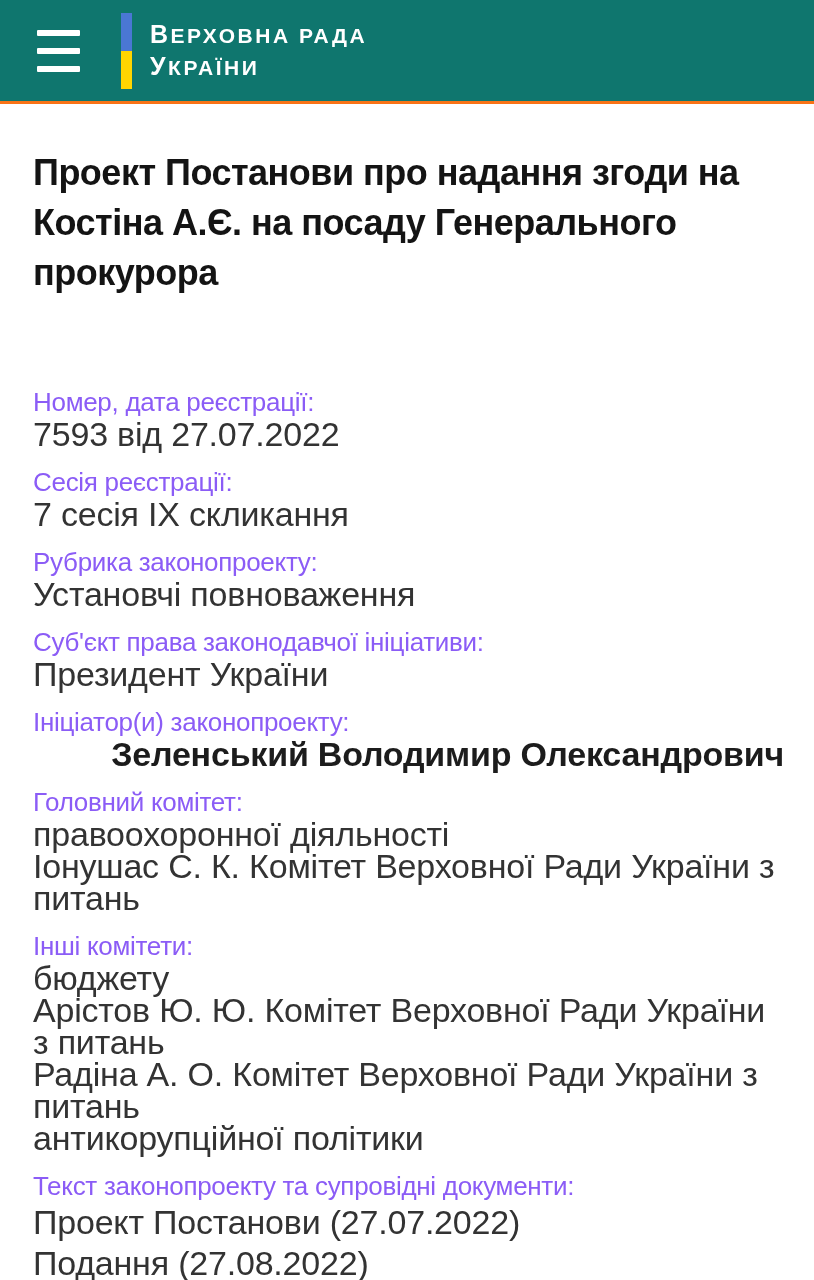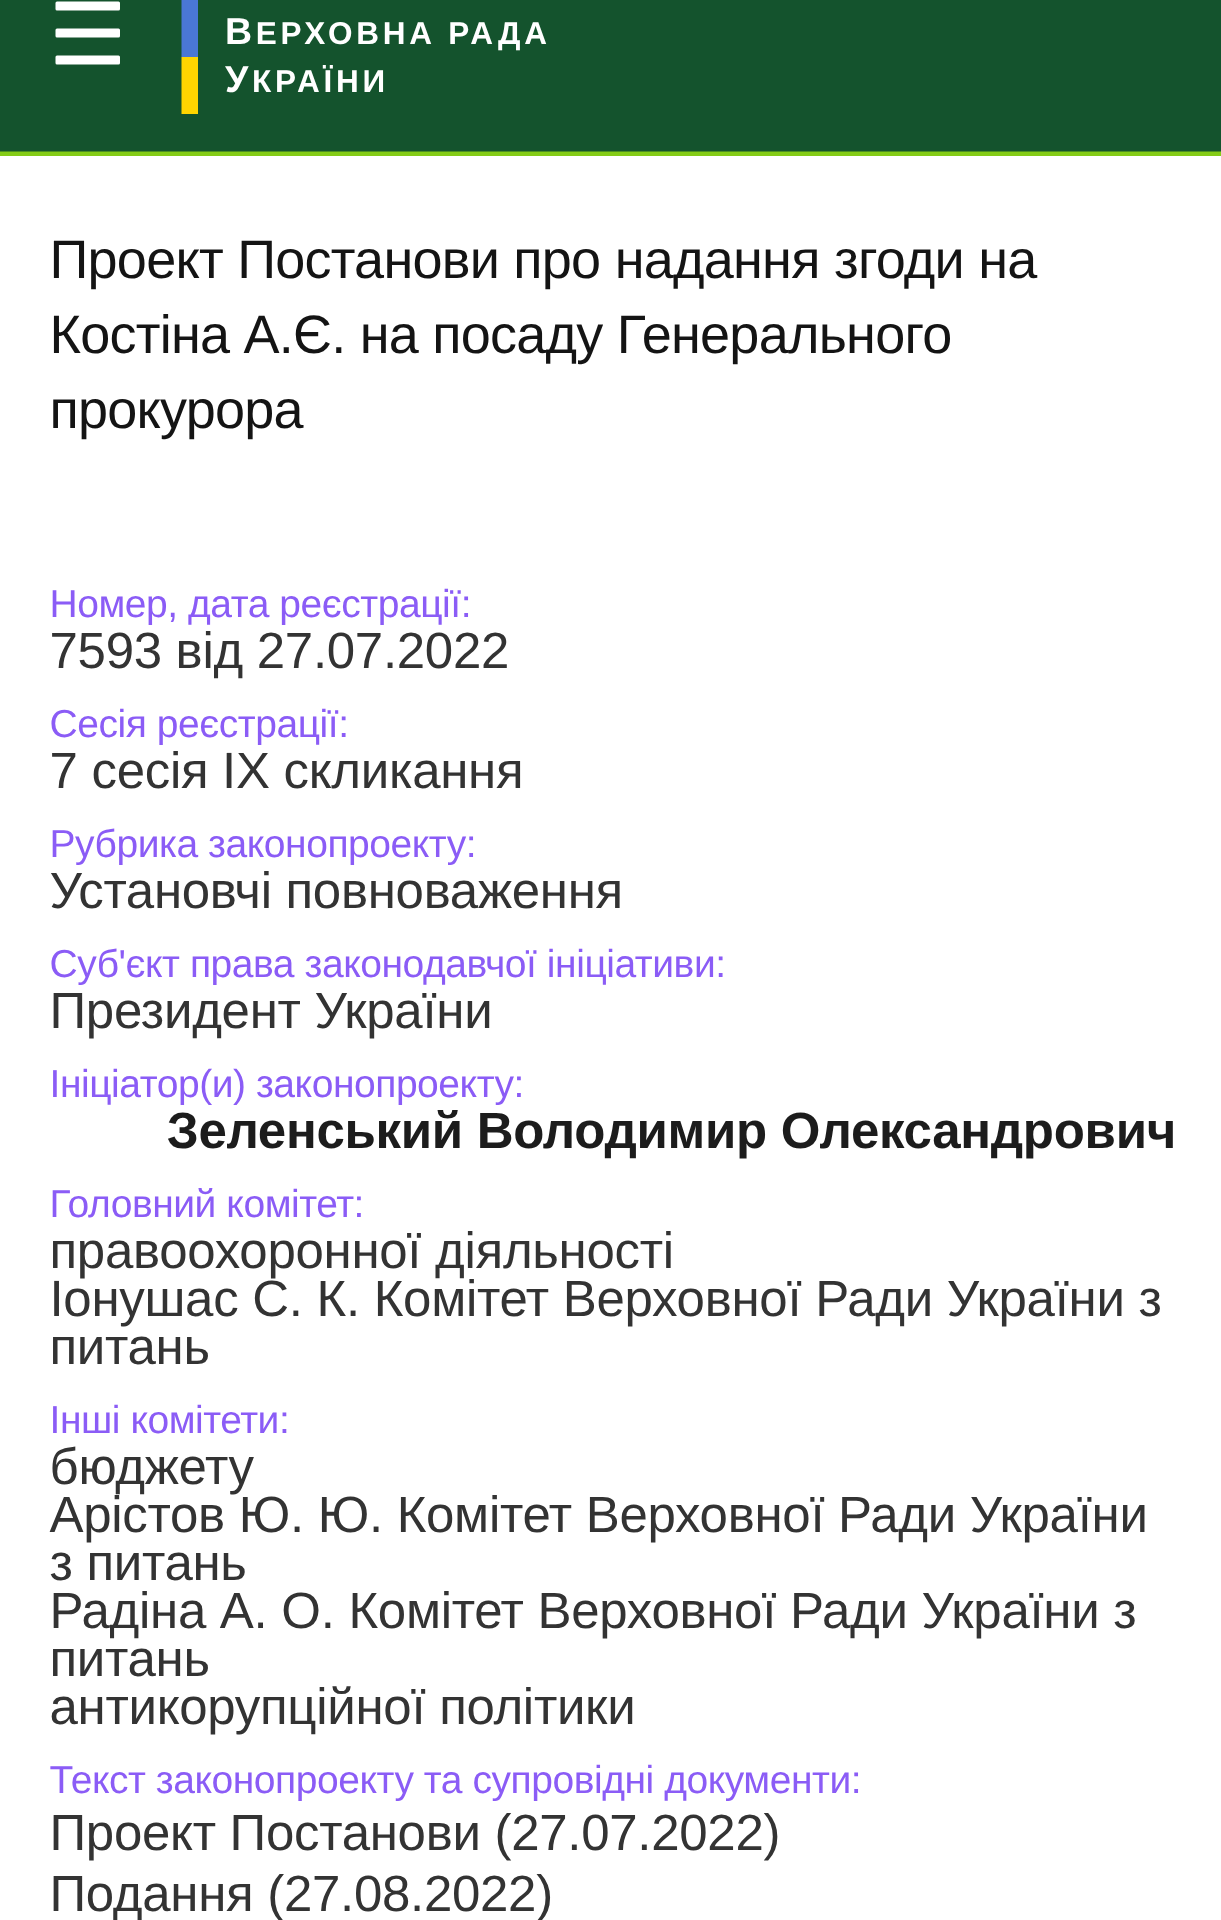--- a/index.html
+++ b/index.html
@@ -9,24 +9,24 @@
     height: 1280px;
     overflow: hidden;
     font-family: "Liberation Sans", "DejaVu Sans", sans-serif;
     position: relative;
   }
 
   
   .header {
     width: 100%;
     height: 104px;
-    background: #14532d;
-    border-bottom: 3px solid #84cc16;
+    background: #0f766e;
+    border-bottom: 3px solid #f97316;
     display: flex;
-    align-items: flex-start;
+    align-items: center;
     position: relative;
   }
   .menu-btn {
     width: 46px;
     height: 44px;
     margin-left: 37px;
     display: flex;
     flex-direction: column;
     justify-content: space-between;
     padding: 1px 0;
@@ -64,21 +64,21 @@
     text-transform: uppercase;
   }
   .logo-text div::first-letter { font-size: 25px; }
 
   
   .main {
     padding: 0 30px 0 33px;
   }
   .page-title {
     margin-top: 44px;
-    font-weight: normal;
+    font-weight: bold;
     font-size: 36px;
     line-height: 50px;
     letter-spacing: -0.5px;
     color: #141414;
   }
   .page-title div { white-space: nowrap; }
 
   .sections { margin-top: 88px; }
   .section { margin-bottom: 16px; }
   .field-label {

